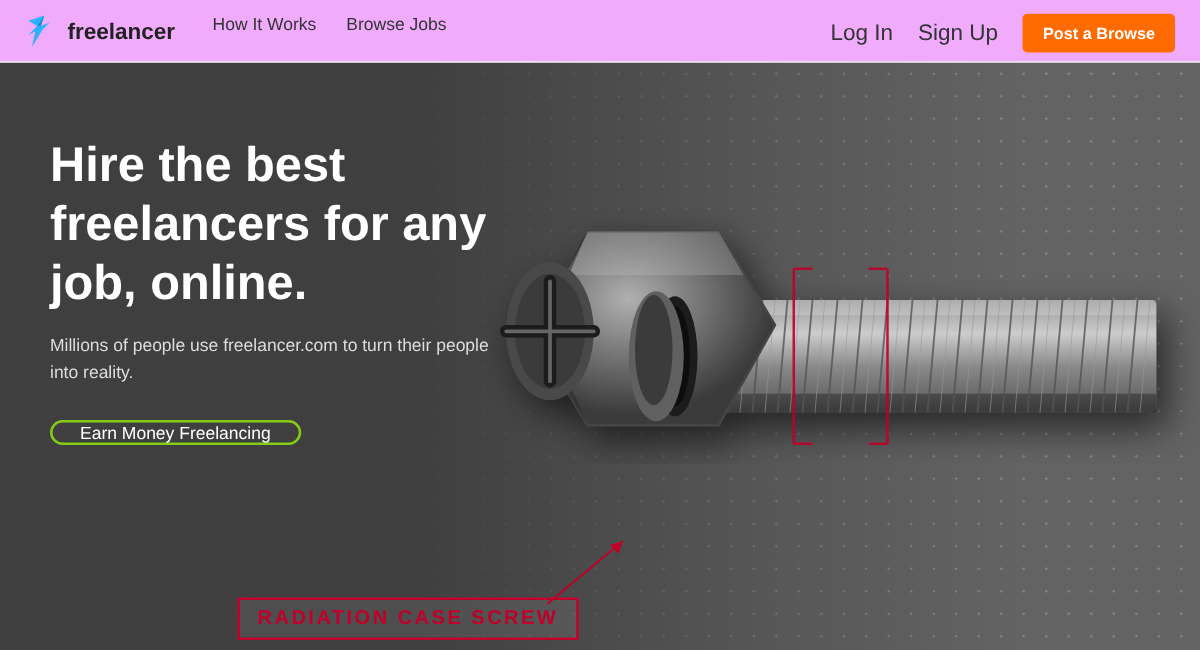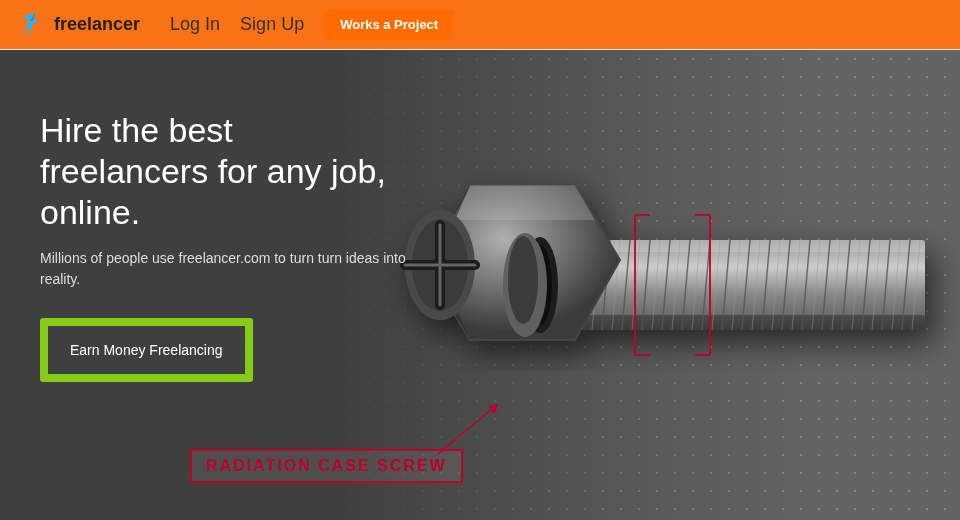--- a/index.html
+++ b/index.html
@@ -3,23 +3,23 @@
   <meta charset="utf-8">
   <style>
     * { margin: 0; padding: 0; box-sizing: border-box; }
     body { width: 960px; height: 520px; overflow: hidden; font-family: -apple-system, BlinkMacSystemFont, 'Segoe UI', Arial, sans-serif; }
 
     
     .navbar {
       position: absolute;
       top: 0; left: 0; right: 0;
       height: 50px;
-      background: #f97316;
-      display: flex;
-      align-items: center;
+      background: #f0abfc;
+      display: flex;
+      align-items: flex-start;
       padding: 11px 20px;
       z-index: 10;
       border-bottom: 1px solid #eee;
     }
     .nav-logo {
       display: flex;
       align-items: center;
       gap: 6px;
       margin-right: 30px;
     }
@@ -99,22 +99,22 @@
 
     
     .hero-content {
       position: absolute;
       top: 60px;
       left: 40px;
       max-width: 370px;
       color: #fff;
     }
     .hero-title {
-      font-size: 34px;
-      font-weight: 400;
+      font-size: 39px;
+      font-weight: 700;
       line-height: 1.2;
       margin-bottom: 16px;
     }
     .hero-subtitle {
       font-size: 14px;
       color: #ddd;
       margin-bottom: 28px;
       line-height: 1.5;
     }
     .hero-buttons {
@@ -128,33 +128,33 @@
       padding: 12px 22px;
       font-size: 14px;
       font-weight: 600;
       border-radius: 3px;
       cursor: pointer;
       white-space: nowrap;
     }
     .btn-earn {
       background: transparent;
       color: #fff;
-      border: 8px solid #84cc16;
-      padding: 16px 22px;
+      border: 2px solid #84cc16;
+      padding: 0 22px;
       font-size: 14px;
       font-weight: 500;
-      border-radius: 3px;
+      border-radius: 15px;
       cursor: pointer;
       white-space: nowrap;
     }
 
     
     .annotation-container {
       position: absolute;
-      bottom: 37px;
+      bottom: 8px;
       left: 190px;
     }
     .annotation-box {
       border: 2px solid #c0002a;
       color: #c0002a;
       font-size: 16px;
       font-weight: 700;
       letter-spacing: 2px;
       padding: 6px 14px;
       background: rgba(255,255,255,0.08);
@@ -172,24 +172,28 @@
 <nav class="navbar">
   <div class="nav-logo">
 
     <svg class="nav-logo-bird" viewBox="0 0 40 40" fill="none" xmlns="http://www.w3.org/2000/svg">
 
       <polygon points="4,8 22,2 18,14 28,10 16,22 20,18 8,38 12,20 4,24 14,14" fill="#29b2fe"></polygon>
       <polygon points="14,14 22,2 18,14" fill="#1a8ecb"></polygon>
     </svg>
     <span class="nav-logo-text">freelancer</span>
   </div>
+  <div class="nav-links">
+    <a class="nav-link">How It Works</a>
+    <a class="nav-link">Browse Jobs</a>
+  </div>
   <div class="nav-right">
     <span class="nav-login">Log In</span>
     <span class="nav-signup">Sign Up</span>
-    <button class="nav-post-btn">Works a Project</button>
+    <button class="nav-post-btn">Post a Browse</button>
   </div>
 </nav>
 
 <section class="hero">
   <div class="hero-bg"></div>
   <div class="hero-overlay"></div>
 
   <svg class="hero-screw" viewBox="0 0 650 580" xmlns="http://www.w3.org/2000/svg">
     <defs>
       <radialGradient id="boltHead" cx="40%" cy="35%" r="60%">
@@ -300,21 +304,21 @@
       <line x1="295" y1="345" x2="310" y2="345"></line>
 
       <line x1="355" y1="205" x2="370" y2="205"></line>
       <line x1="370" y1="205" x2="370" y2="345"></line>
       <line x1="370" y1="345" x2="355" y2="345"></line>
     </g>
   </svg>
 
   <div class="hero-content">
     <h1 class="hero-title">Hire the best freelancers for any job, online.</h1>
-    <p class="hero-subtitle">Millions of people use freelancer.com to turn turn ideas into reality.</p>
+    <p class="hero-subtitle">Millions of people use freelancer.com to turn their people into reality.</p>
     <div class="hero-buttons">
       <button class="btn-earn">Earn Money Freelancing</button>
     </div>
   </div>
 
   <div class="annotation-container">
 
     <svg class="annotation-arrow" width="80" height="60" viewBox="0 0 80 60">
       <line x1="5" y1="55" x2="65" y2="5" stroke="#c0002a" stroke-width="1.5"></line>
       <polygon points="65,5 55,8 62,15" fill="#c0002a"></polygon>

